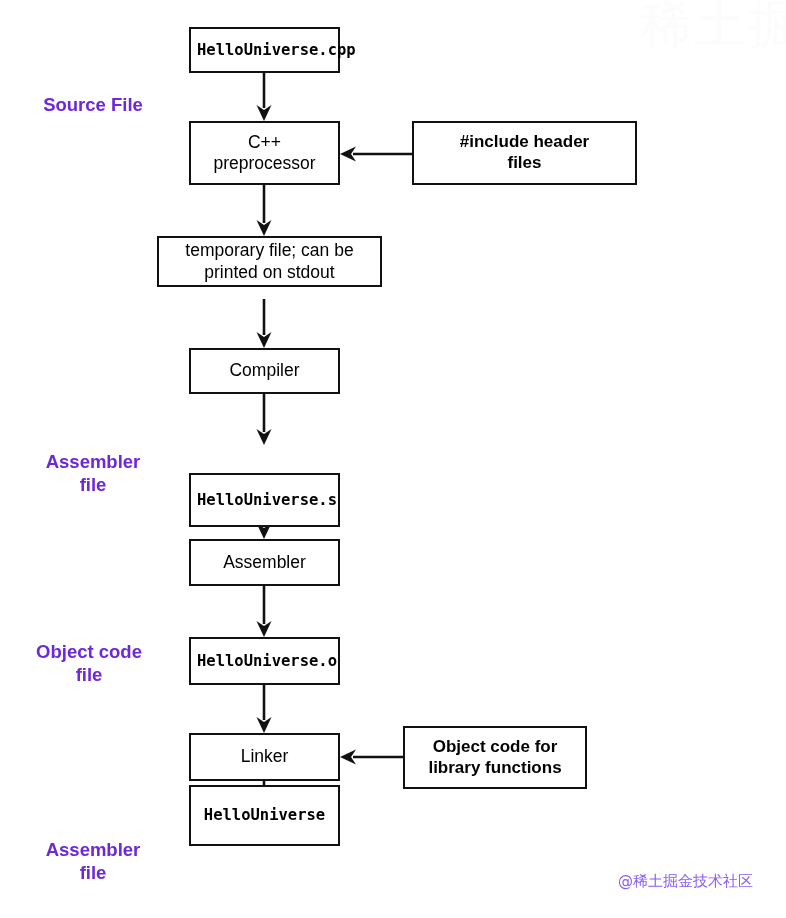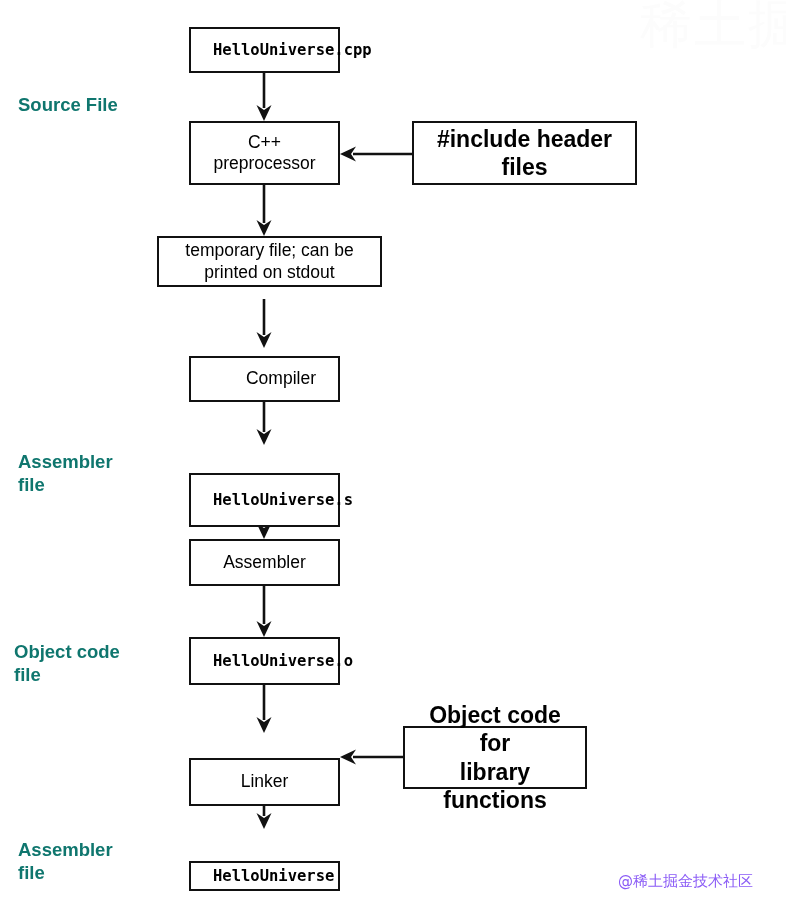--- a/index.html
+++ b/index.html
@@ -33,21 +33,21 @@
     display: flex;
     align-items: center;
     justify-content: center;
     text-align: center;
     line-height: 1.22;
     z-index: 3;
   }
   .node .node-text {
     display: block;
     width: 100%;
-    padding: 0 22px;
+    padding: 0 6px;
     box-sizing: border-box;
   }
 
   
   .file-node .node-text {
     font-family: "DejaVu Sans Mono", "Liberation Mono", monospace;
     font-weight: bold;
     font-size: 15.5px;
     letter-spacing: 0px;
   }
@@ -56,31 +56,32 @@
   .proc-node .node-text {
     font-family: "Liberation Sans", sans-serif;
     font-weight: normal;
     font-size: 17.5px;
   }
 
   
   .side-node .node-text {
     font-family: "Liberation Sans", sans-serif;
     font-weight: bold;
-    font-size: 23px;
+    font-size: 17px;
   }
 
   
   .stage-label {
     position: absolute;
     font-family: "Liberation Sans", sans-serif;
     font-weight: bold;
     font-size: 18.5px;
     line-height: 1.26;
-    color: #0f766e;
+    text-align: center;
+    color: #6d28d9;
     z-index: 3;
     white-space: pre-line;
   }
 
   
   #connectors {
     position: absolute;
     left: 0;
     top: 0;
     width: 786px;
@@ -158,41 +159,41 @@
   <div class="node proc-node" id="node-preprocessor" style="left: 189px; top: 121px; width: 151px; height: 64px;">
     <span class="node-text" style="white-space: pre-line;">C++
 preprocessor</span>
   </div>
 
   <div class="node proc-node" id="node-temporary-file" style="left: 157px; top: 236px; width: 225px; height: 51px;">
     <span class="node-text" style="white-space: pre-line;">temporary file; can be
 printed on stdout</span>
   </div>
 
-  <div class="node proc-node" id="node-compiler" style="left: 189px; top: 356px; width: 151px; height: 46px; text-align: right;">
+  <div class="node proc-node" id="node-compiler" style="left: 189px; top: 348px; width: 151px; height: 46px;">
     <span class="node-text" style="white-space: pre-line;">Compiler</span>
   </div>
 
   <div class="node file-node" id="node-assembler-file" style="left: 189px; top: 445px; width: 151px; height: 54px; margin-top: 28px;">
     <span class="node-text" style="white-space: pre-line;">HelloUniverse.s</span>
   </div>
 
   <div class="node proc-node" id="node-assembler" style="left: 189px; top: 539px; width: 151px; height: 47px;">
     <span class="node-text" style="white-space: pre-line;">Assembler</span>
   </div>
 
   <div class="node file-node" id="node-object-code-file" style="left: 189px; top: 637px; width: 151px; height: 48px;">
     <span class="node-text" style="white-space: pre-line;">HelloUniverse.o</span>
   </div>
 
-  <div class="node proc-node" id="node-linker" style="left: 189px; top: 733px; width: 151px; height: 48px; margin-top: 25px;">
+  <div class="node proc-node" id="node-linker" style="left: 189px; top: 733px; width: 151px; height: 48px;">
     <span class="node-text" style="white-space: pre-line;">Linker</span>
   </div>
 
-  <div class="node file-node" id="node-executable-file" style="left: 189px; top: 861px; width: 151px; height: 30px;">
+  <div class="node file-node" id="node-executable-file" style="left: 189px; top: 785px; width: 151px; height: 61px;">
     <span class="node-text" style="white-space: pre-line;">HelloUniverse</span>
   </div>
 
   <div class="node side-node" id="node-include-header" style="left: 412px; top: 121px; width: 225px; height: 64px;">
     <span class="node-text" style="white-space: pre-line;">#include header
 files</span>
   </div>
 
   <div class="node side-node" id="node-library-functions" style="left: 403px; top: 726px; width: 184px; height: 63px;">
     <span class="node-text" style="white-space: pre-line;">Object code for

